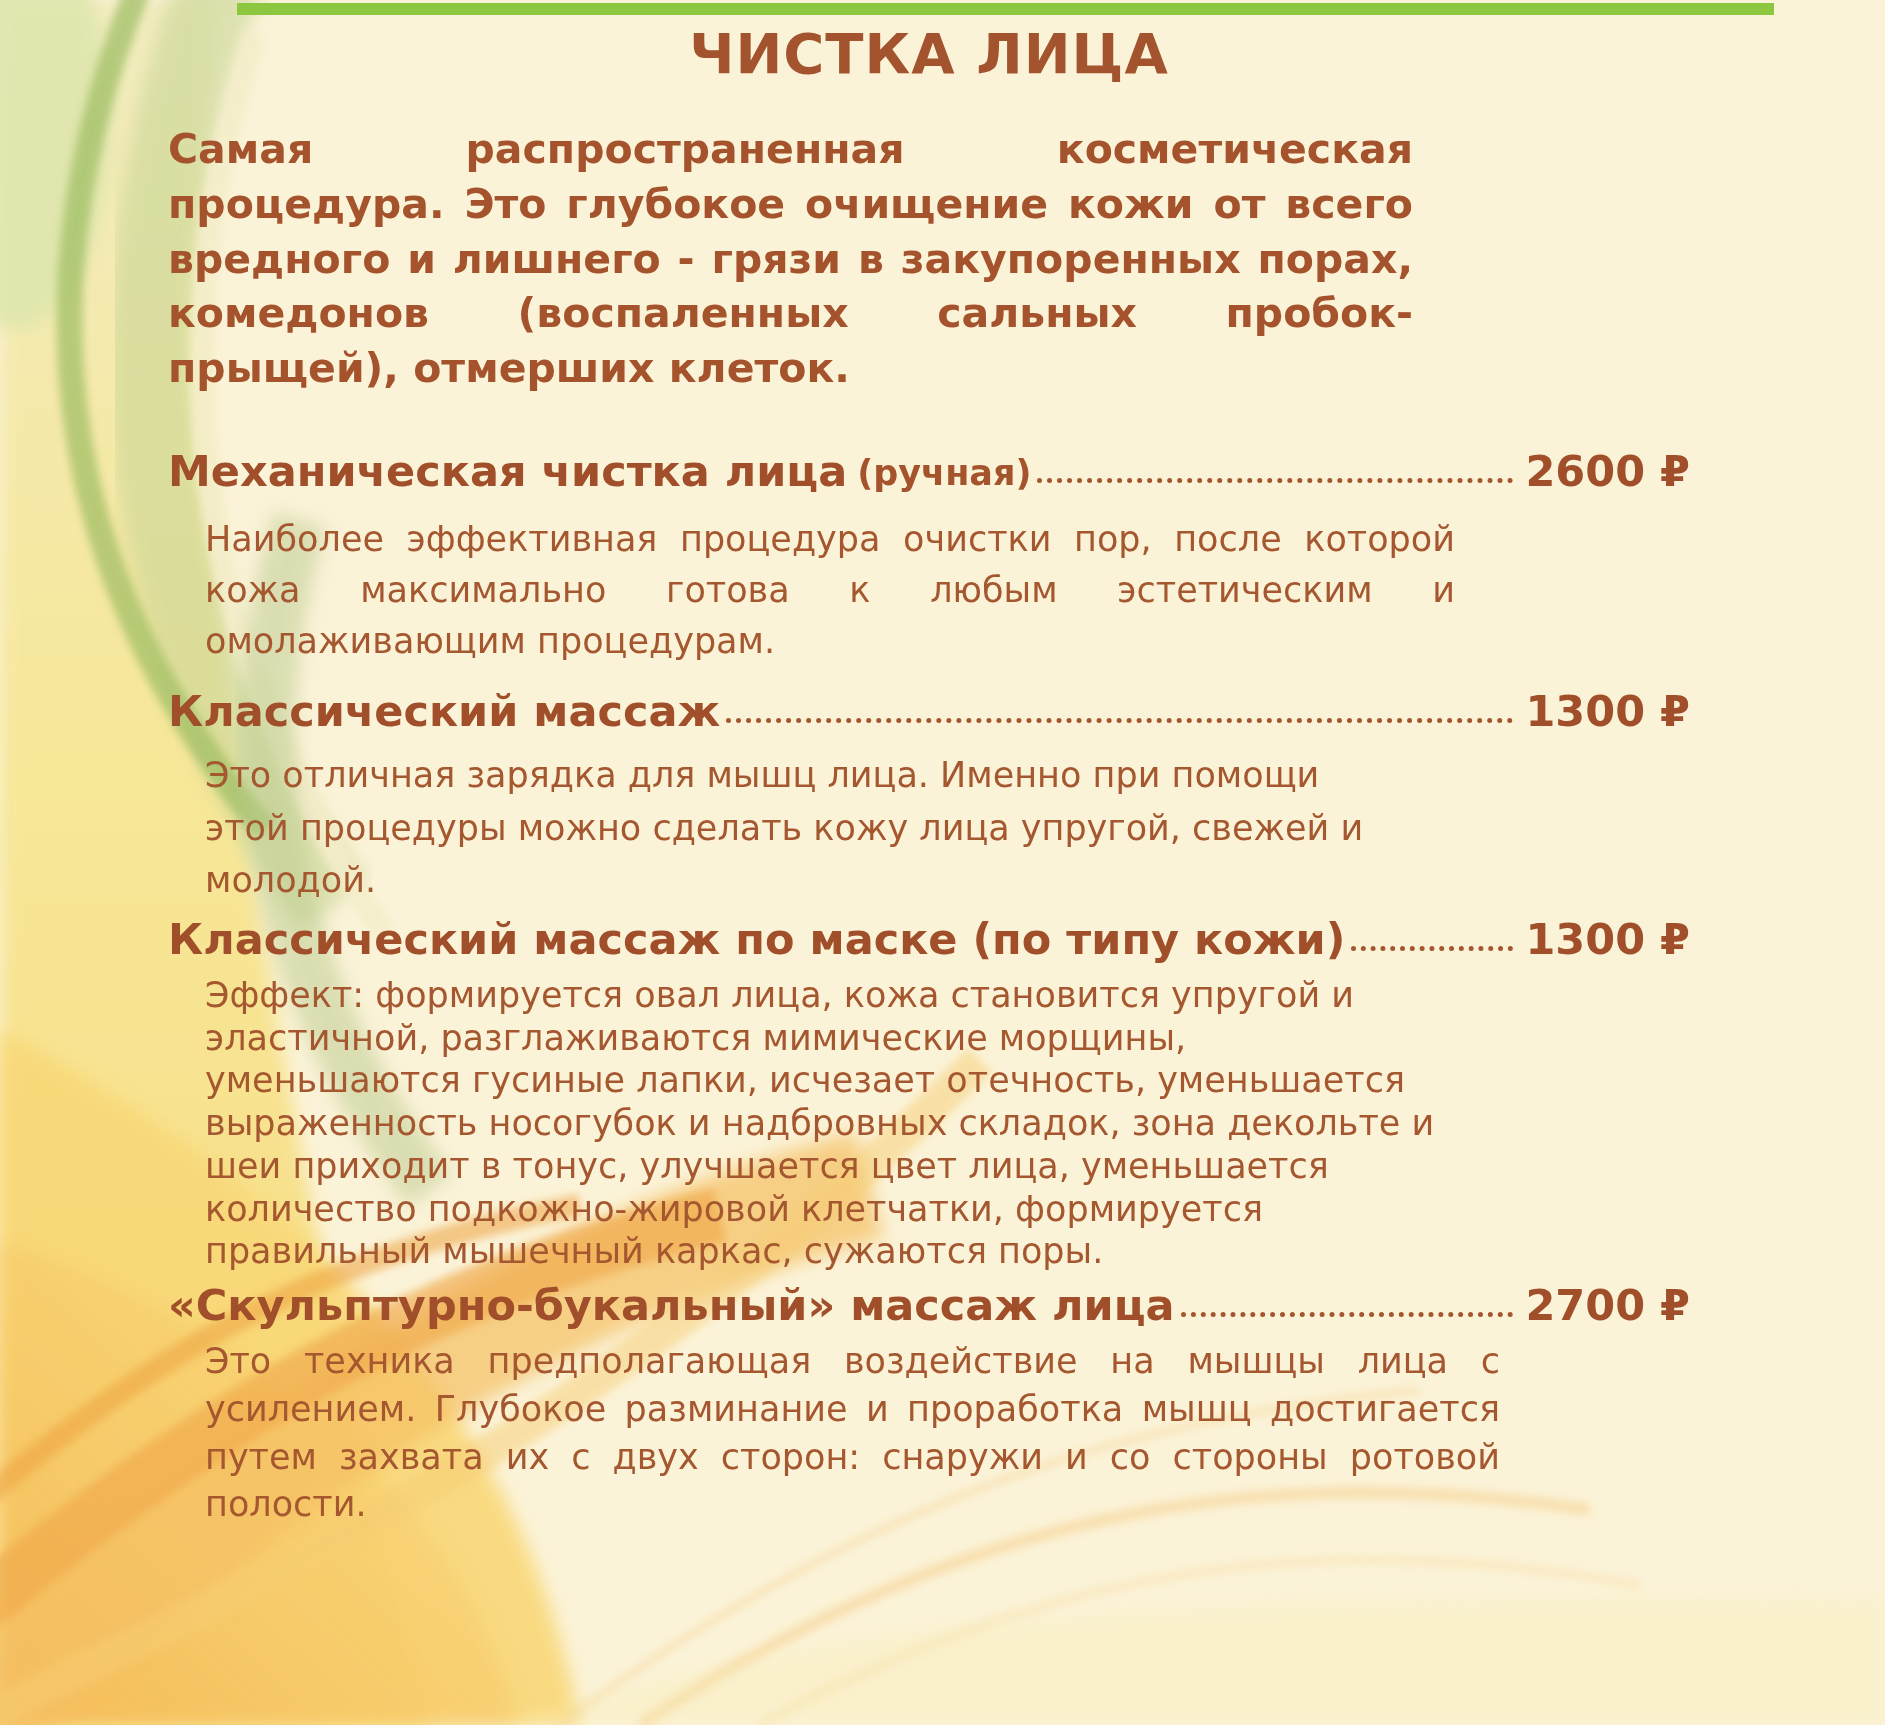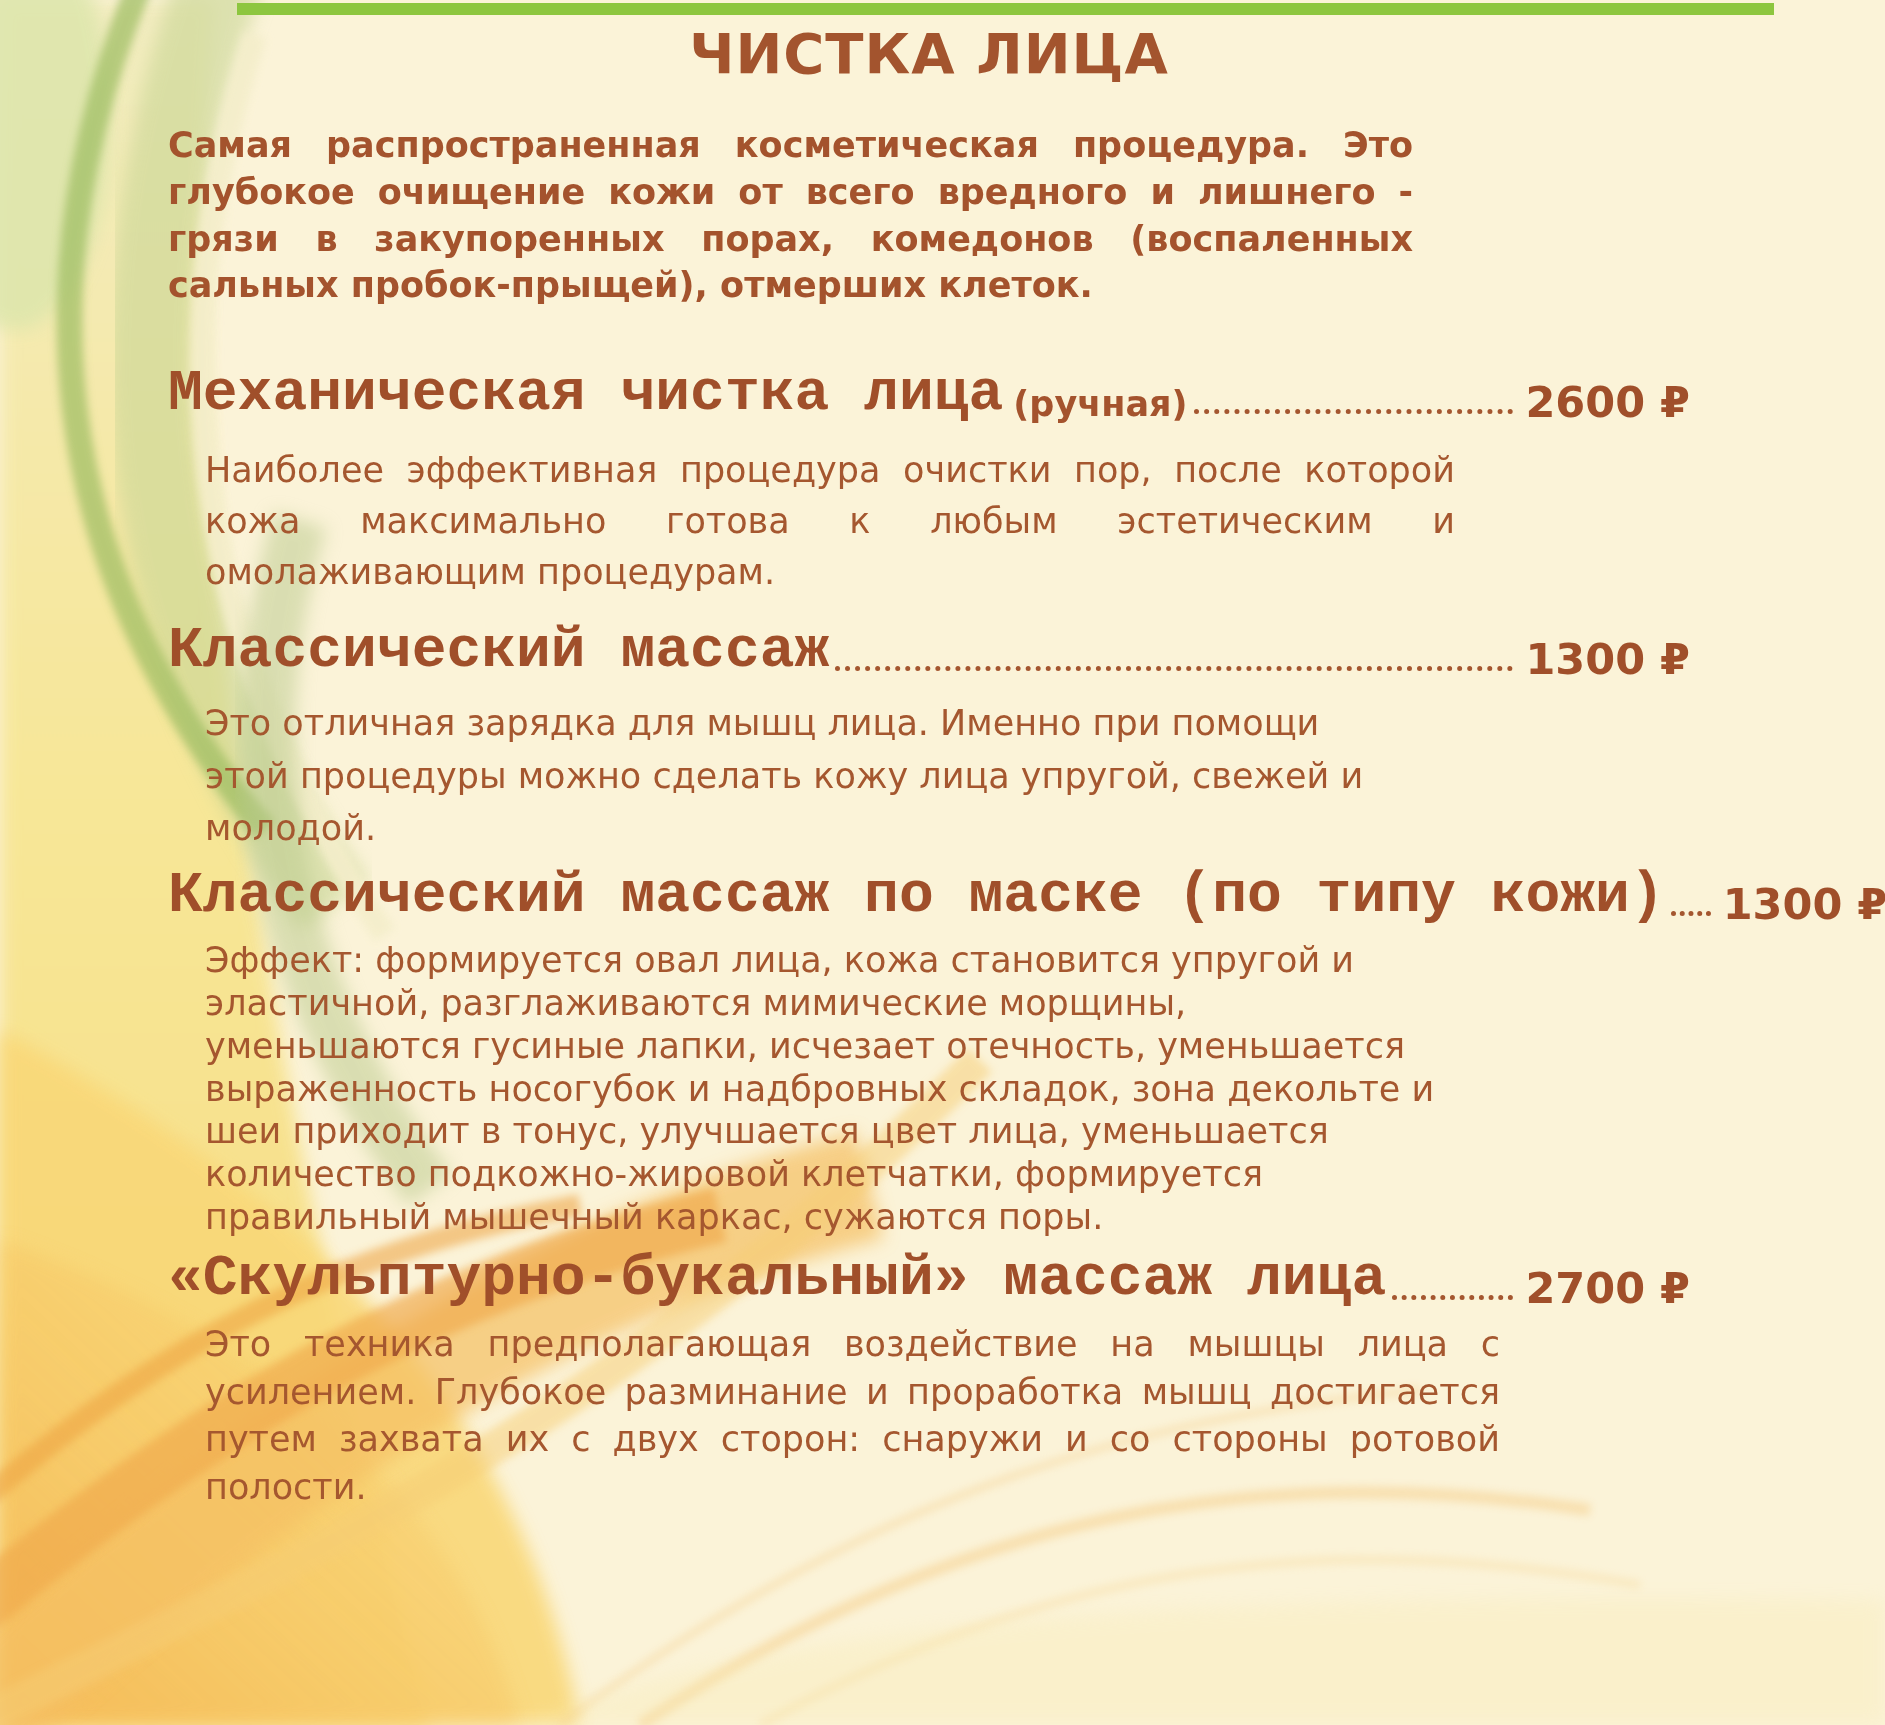--- a/index.html
+++ b/index.html
@@ -24,29 +24,29 @@
     font-size:56px;font-weight:bold;line-height:1.08;
     text-align:center;letter-spacing:1px;color:#a3542e;
   }
   .h-sub{
     width:1364px;margin:12px 0 0 0;
     font-size:56px;font-weight:bold;line-height:1.08;
     text-align:center;letter-spacing:1px;color:#a3542e;
   }
   .intro{
     width:1245px;margin:38px 0 0 0;
-    font-size:35px;font-weight:bold;line-height:1.33;
+    font-size:41px;font-weight:bold;line-height:1.33;
     text-align:justify;color:#a4532d;
   }
   .price-row{
     display:flex;align-items:flex-end;width:100%;
   }
   .item-name{
-    font-size:58px;font-weight:bold;line-height:1.15;
-    white-space:nowrap;color:#a04f2a;font-family:Liberation Mono, monospace;
+    font-size:43px;font-weight:bold;line-height:1.15;
+    white-space:nowrap;color:#a04f2a;
   }
   .item-note{
     font-size:35px;font-weight:bold;margin:0 0 3px 10px;
     white-space:nowrap;color:#a4532d;
   }
   .leader{
     flex:1;min-width:40px;height:0;
     border-bottom:5px dotted #a4562f;
     margin:0 12px 13px 6px;
   }

